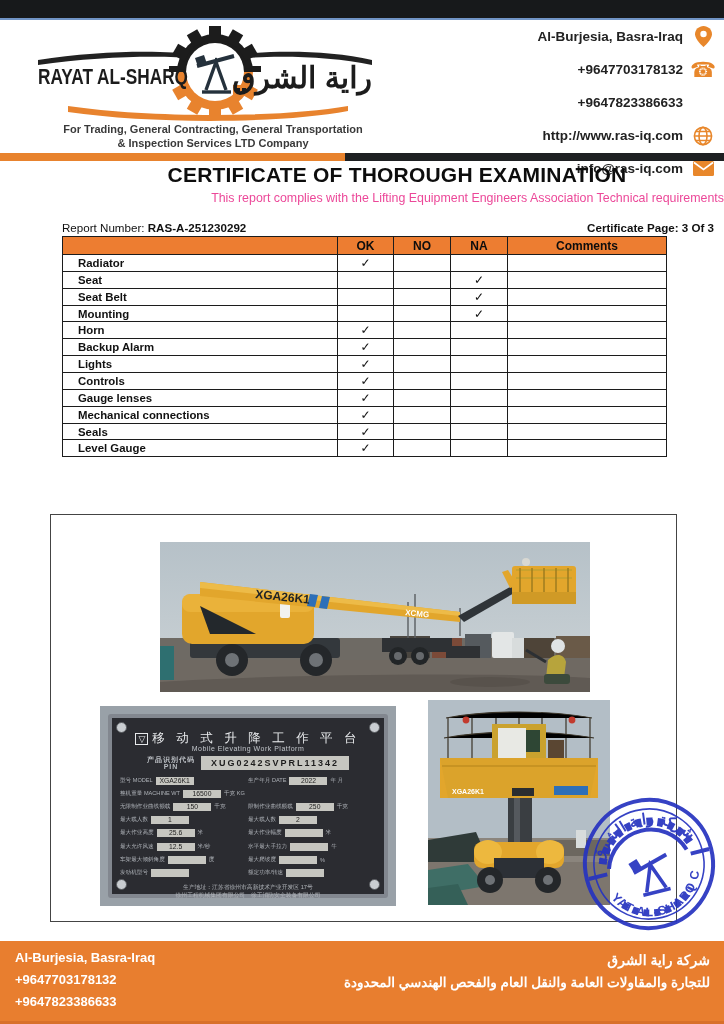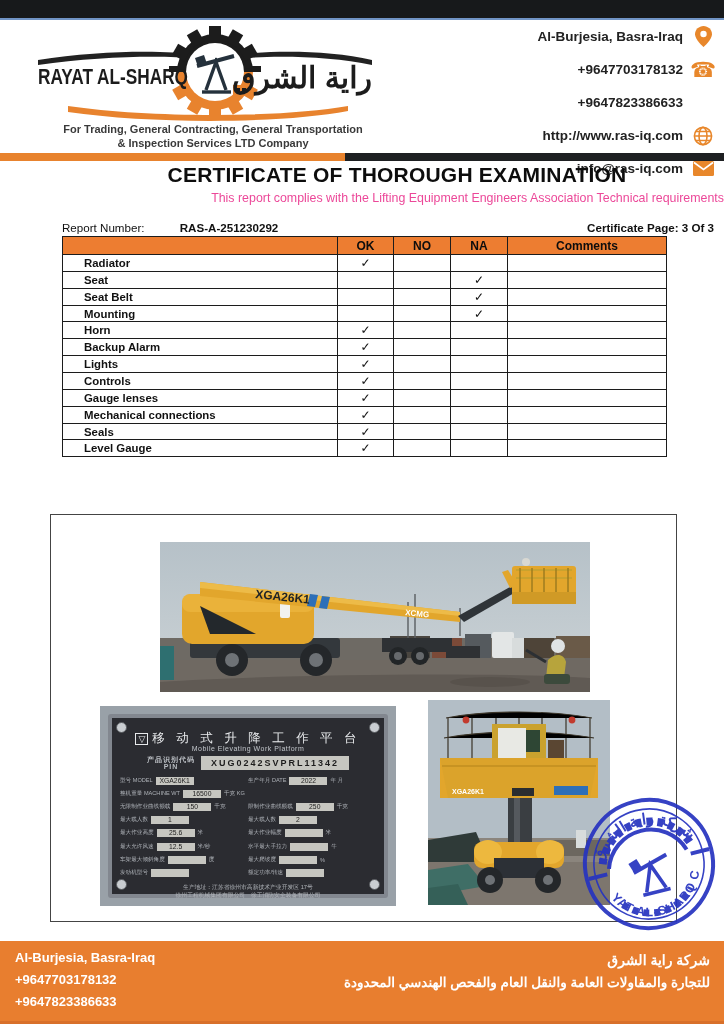--- a/index.html
+++ b/index.html
@@ -17,28 +17,28 @@
   .c-text{font-size:13.5px;font-weight:600;color:#222;}
   .c-ico{width:22px;height:22px;display:flex;align-items:center;justify-content:center;}
   
   .divider{position:absolute;left:0;top:153px;width:724px;height:8px;background:#1e2022;}
   .divider .or{position:absolute;left:0;top:0;width:345px;height:8px;background:#e8832e;}
   
   .title{position:absolute;left:0;top:163px;width:724px;text-align:center;font-size:21px;font-weight:800;letter-spacing:.2px;color:#0d0d0d;margin-left:35px;}
   .subtitle{position:absolute;left:0;top:191px;width:724px;text-align:right;font-size:12.4px;color:#ec4899;}
   
   .report-line{position:absolute;left:62px;top:221px;width:652px;display:flex;justify-content:space-between;font-size:11.6px;}
-  .rl-left b{font-weight:800;margin-left:32px;}
+  .rl-left b{font-weight:800;}
   .rl-right{font-weight:700;}
   
   table.checklist{position:absolute;left:62px;top:236px;width:599px;border-collapse:collapse;table-layout:fixed;}
   .checklist th,.checklist td{border:1px solid #1c1c1c;padding:0;overflow:hidden;white-space:nowrap;}
   .checklist thead th{background:#ed7d31;height:17px;font-size:12px;font-weight:800;color:#0d0d0d;}
   .checklist td{height:15.87px;font-size:11.4px;}
-  .checklist td.item{font-weight:800;padding-left:21px;}
+  .checklist td.item{font-weight:800;padding-left:15px;}
   .checklist td.mark{text-align:center;font-size:12px;}
   .col-item{width:274px;}.col-ok{width:55px;}.col-no{width:56px;}.col-na{width:56px;}.col-com{width:158px;}
   
   .photo-box{position:absolute;left:50px;top:514px;width:625px;height:406px;border:1.5px solid #444;background:#fff;}
   .photo1{position:absolute;left:160px;top:542px;width:430px;height:150px;}
   .photo2{position:absolute;left:100px;top:706px;width:296px;height:200px;background:#99a1a8;}
   .photo3{position:absolute;left:428px;top:700px;width:182px;height:205px;}
   
   .plate{position:absolute;left:8px;top:8px;right:8px;bottom:8px;background:#2b2c31;border:4px solid #82878f;border-radius:3px;padding:4px 8px;box-sizing:border-box;}
   .rivet{position:absolute;width:9px;height:9px;border-radius:50%;background:#c9cdd1;border:1px solid #55585c;}

